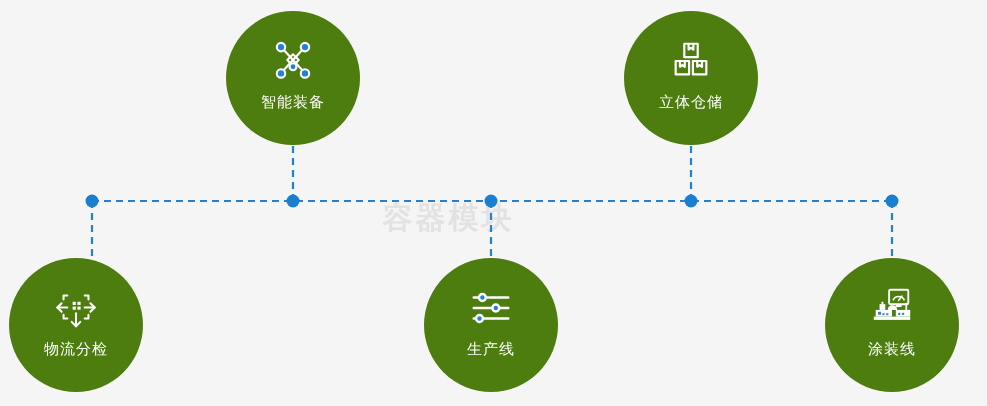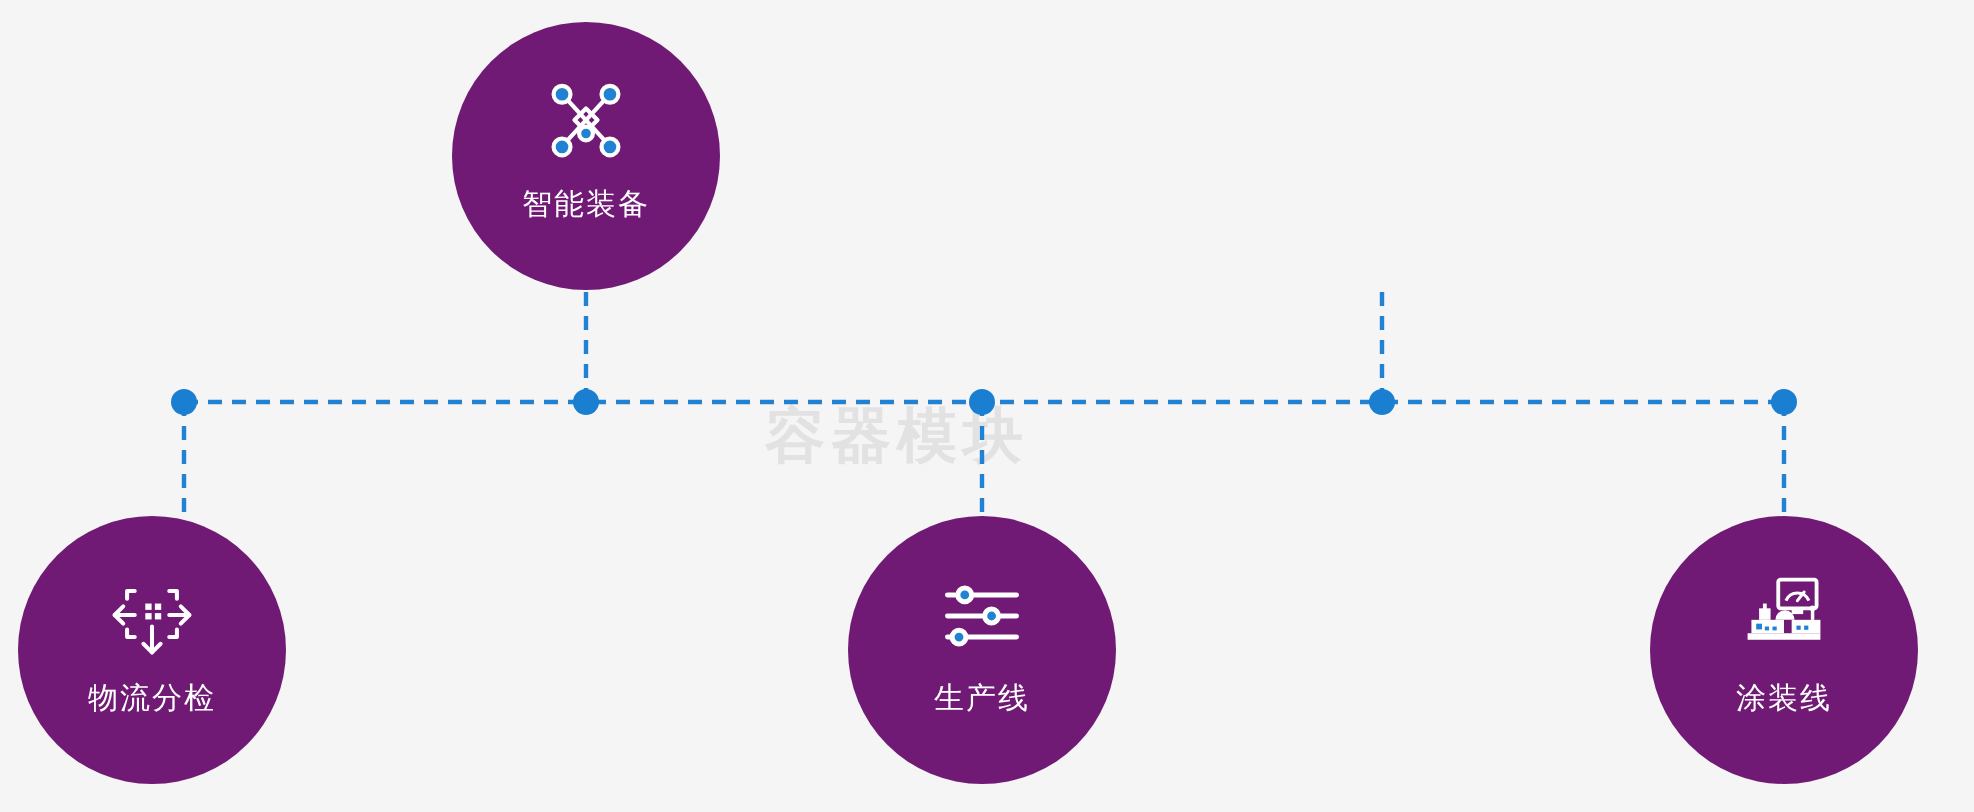--- a/index.html
+++ b/index.html
@@ -54,21 +54,21 @@
     background: #1b7fd1;
     transform: translate(-50%, -50%);
   }
 
   
   .node-circle {
     position: absolute;
     width: 134px;
     height: 134px;
     border-radius: 50%;
-    background: #701a75;
+    background: #4d7c0f;
     transform: translate(-50%, -50%);
     display: flex;
     flex-direction: column;
     align-items: center;
     justify-content: flex-start;
     box-sizing: border-box;
     padding-top: 27px;
   }
   .node-icon {
     width: 46px;
@@ -167,20 +167,36 @@
         <circle cx="15" cy="13" r="3.6" fill="#2182d3"></circle>
         <line x1="6" y1="24" x2="42" y2="24"></line>
         <circle cx="29" cy="24" r="3.6" fill="#2182d3"></circle>
         <line x1="6" y1="35" x2="42" y2="35"></line>
         <circle cx="12" cy="35" r="3.6" fill="#2182d3"></circle>
       </svg>
     </span>
     <span class="node-label">生产线</span>
   </div>
 
+  <div class="node-circle" style="left:691px; top:78px;">
+    <span class="node-icon">
+      <svg width="46" height="46" viewBox="0 0 48 48" fill="none" stroke="#ffffff" stroke-width="2.3" stroke-linejoin="round">
+
+        <rect x="17" y="6" width="14" height="14"></rect>
+        <polyline points="21.5,6 21.5,12 24,10.2 26.5,12 26.5,6" fill="none"></polyline>
+
+        <rect x="8" y="24" width="14" height="14"></rect>
+        <polyline points="12.5,24 12.5,30 15,28.2 17.5,30 17.5,24" fill="none"></polyline>
+
+        <rect x="26" y="24" width="14" height="14"></rect>
+        <polyline points="30.5,24 30.5,30 33,28.2 35.5,30 35.5,24" fill="none"></polyline>
+      </svg>
+    </span>
+    <span class="node-label">立体仓储</span>
+  </div>
 
   <div class="node-circle" style="left:892px; top:325px;align-items:center;">
     <span class="node-icon">
       <svg width="46" height="46" viewBox="0 0 48 48" fill="none" stroke="none">
 
         <rect x="21" y="5" width="20" height="15" rx="1.2" fill="none" stroke="#ffffff" stroke-width="2"></rect>
         <path d="M25 16 a6.5 6.5 0 0 1 12 0" fill="none" stroke="#ffffff" stroke-width="1.6"></path>
         <line x1="31" y1="16" x2="34.5" y2="11.5" stroke="#ffffff" stroke-width="1.6" stroke-linecap="round"></line>
         <rect x="28" y="20" width="6" height="3" fill="#ffffff"></rect>
 

